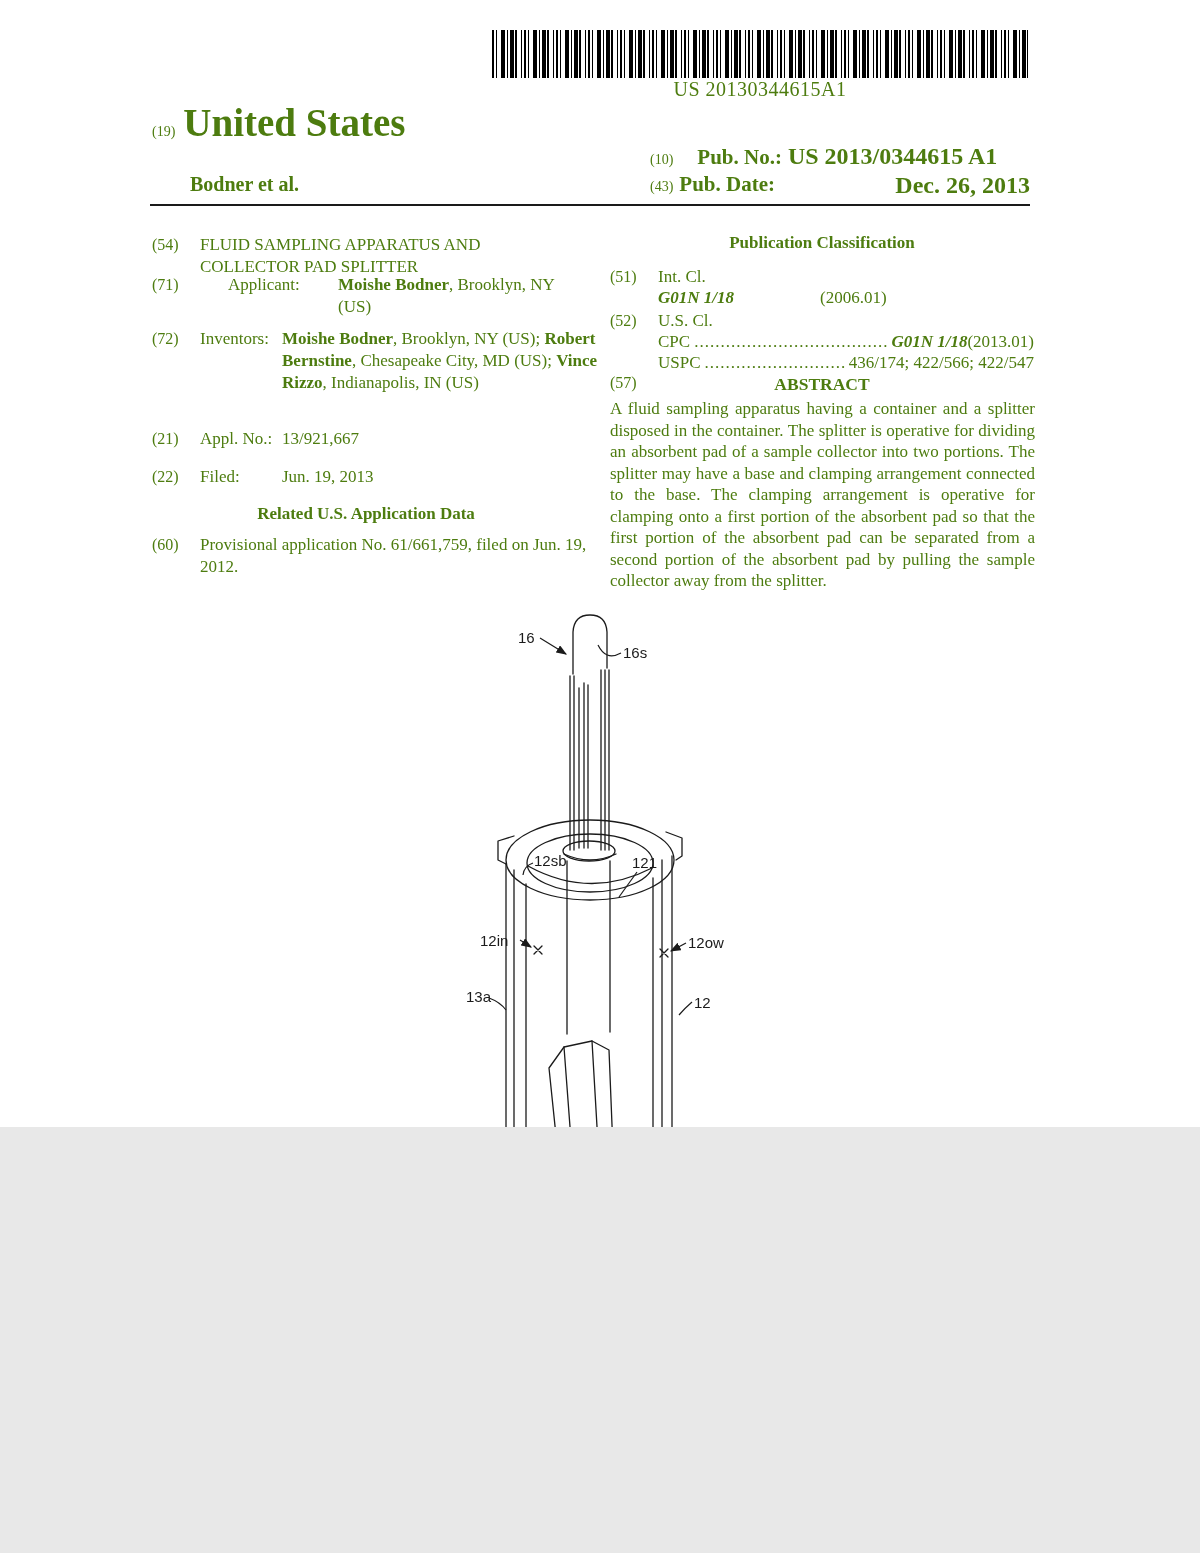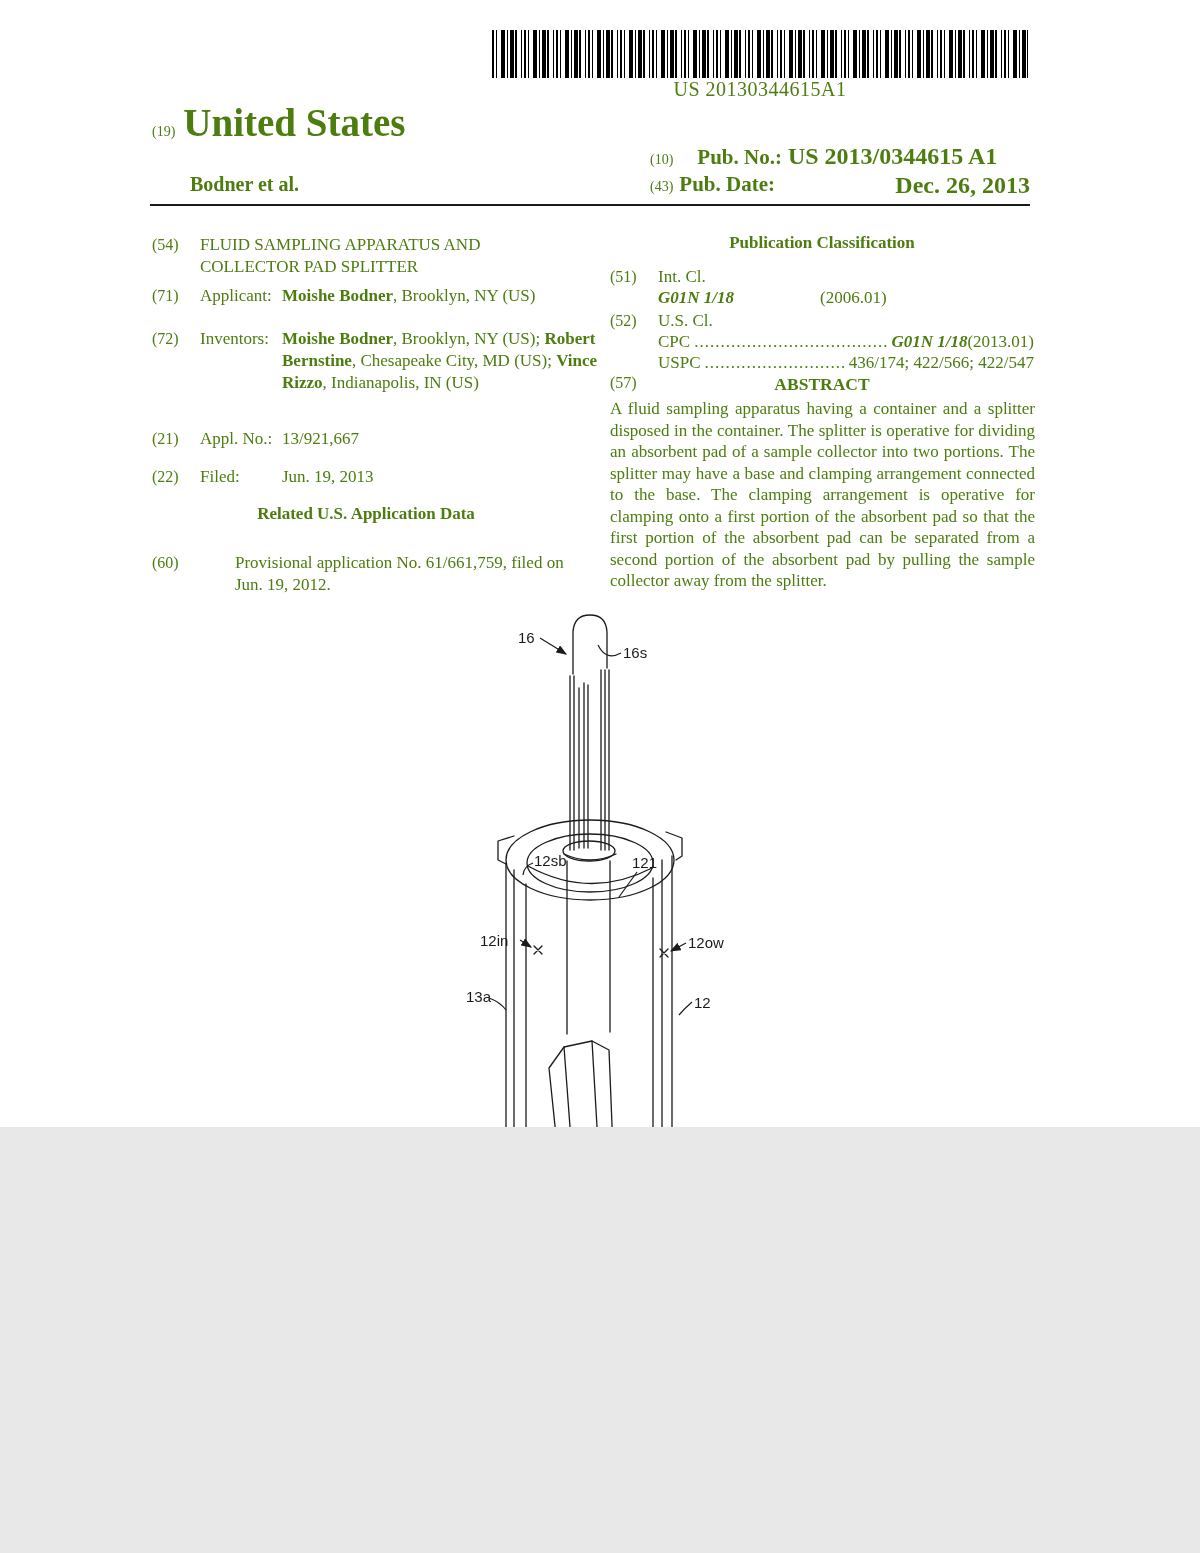--- a/index.html
+++ b/index.html
@@ -37,26 +37,26 @@
   .h-pubdate .val{font-size:24px;font-weight:bold;float:right;}
   .rule{left:150px;top:204px;width:880px;height:2px;background:#1a1a1a;}
   
   .row{display:grid;font-size:17px;line-height:22px;}
   .row .num{font-size:16px;}
   .lcol-row{grid-template-columns:48px 82px 1fr;}
   .lcol-row2{grid-template-columns:48px 1fr;}
   .bold{font-weight:normal;}
   .bi{font-weight:bold;font-style:italic;}
   .title-row{left:152px;top:234px;width:428px;}
-  .applicant-row{left:152px;top:285px;width:438px;}
+  .applicant-row{left:152px;top:274px;width:438px;gap:28px;}
   .inventors-row{left:152px;top:328px;width:446px;}
   .appl-row{left:152px;top:428px;width:428px;}
   .filed-row{left:152px;top:466px;width:428px;}
   .related-head{left:152px;top:504px;width:428px;text-align:center;font-size:17px;font-weight:bold;}
-  .prov-row{left:152px;top:552px;width:440px;gap:35px;}
+  .prov-row{left:152px;top:534px;width:440px;}
   .pubclass-head{left:610px;top:233px;width:424px;text-align:center;font-size:17px;font-weight:bold;}
   .intcl-row{left:610px;top:266px;width:430px;}
   .intcl-sub{left:658px;top:288px;width:376px;display:grid;grid-template-columns:162px 1fr;font-size:17px;}
   .uscl-row{left:610px;top:310px;width:430px;}
   .leader-row{left:658px;top:332px;width:376px;display:flex;font-size:17px;white-space:nowrap;}
   .leader-row .dots{flex:1;overflow:hidden;margin:0 4px;letter-spacing:1px;}
   .leader-row2{top:353px;}
   .abstract-head{left:610px;top:374px;width:424px;}
   .abstract-head .num{position:absolute;left:0;top:0;font-size:16px;}
   .abstract-head .h{display:block;text-align:center;font-size:17.5px;font-weight:bold;}

